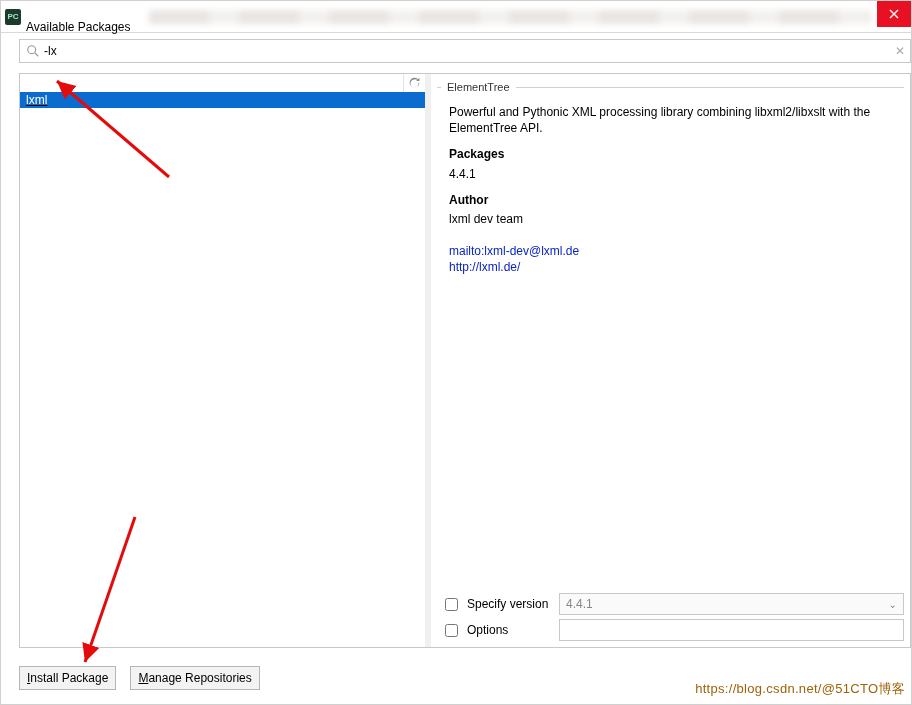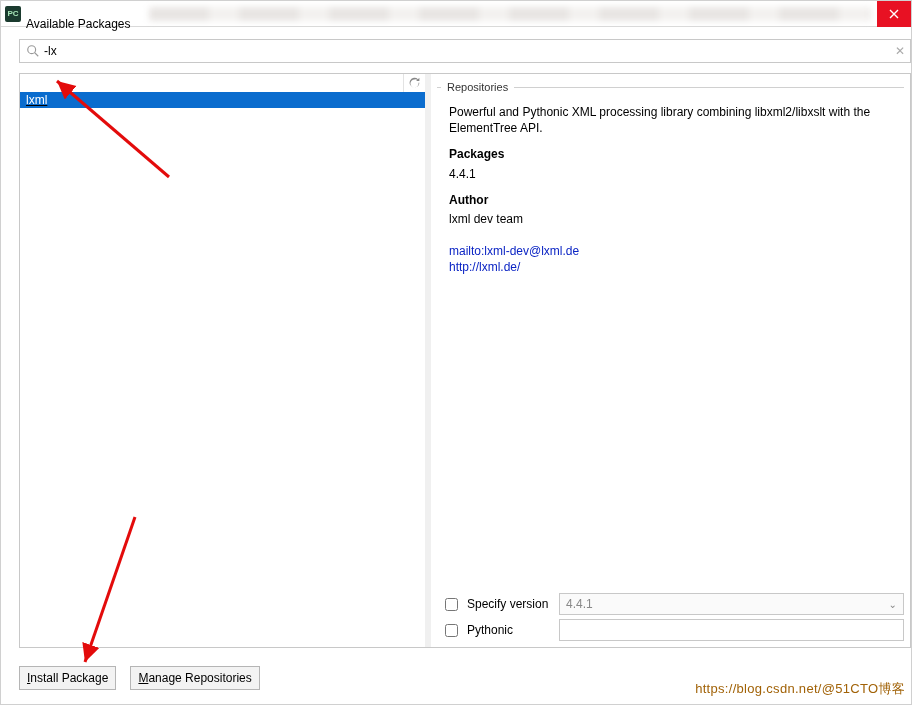--- a/index.html
+++ b/index.html
@@ -1,20 +1,20 @@
 <!DOCTYPE html>
 <html><head>
 <meta charset="utf-8">
 <style>
   * { box-sizing: border-box; }
   html, body { margin: 0; padding: 0; height: 100%; font-family: "Segoe UI", Tahoma, sans-serif; font-size: 12px; color: #000; background: #fff; }
   .window { width: 912px; height: 705px; position: relative; overflow: hidden; border: 1px solid #d0d0d0; background: #fff; }
 
   
-  .titlebar { height: 26px; background: #fff; display: flex; align-items: center; border-bottom: 1px solid #d9d9d9; position: relative; }
+  .titlebar { height: 32px; background: #fff; display: flex; align-items: center; border-bottom: 1px solid #d9d9d9; position: relative; }
   .titlebar .app-icon { width: 16px; height: 16px; margin: 0 5px 0 4px; background: #1b3b2f; border-radius: 2px; display: flex; align-items: center; justify-content: center; color: #a8e6b8; font-size: 8px; font-weight: bold; }
   .titlebar .title { font-size: 12px; margin-top: 20px; }
   .titlebar .blur { margin-left: 18px; flex: 1; height: 14px; background: repeating-linear-gradient(90deg,#e8e5e3 0 60px,#f3f1ef 60px 90px); filter: blur(3px); border-radius: 2px; margin-right: 40px; }
   .close-btn { position: absolute; right: 0; top: 0; width: 34px; height: 26px; background: #e81123; color: #fff; display: flex; align-items: center; justify-content: center; font-size: 13px; cursor: pointer; }
 
   .inner { position: absolute; left: 4px; right: 0; top: 26px; bottom: 0; }
 
   
   .search-row { position: absolute; left: 14px; right: 0; top: 12px; height: 24px; border: 1px solid #c8c8c8; background: #fff; display: flex; align-items: center; }
   .search-row svg.search { width: 14px; height: 14px; margin: 0 4px 0 6px; opacity: .6; }
@@ -101,21 +101,21 @@
             <svg viewBox="0 0 16 16">
                 <path d="M8 3a5 5 0 1 0 4.9 4H14a6 6 0 1 1-1.76-4.24L14 1v4h-4l1.5-1.5A5 5 0 0 0 8 3z" fill="#555"></path>
               </svg>
           </div>
         </div>
       </div>
 
       <div class="splitter"></div>
 
       <div class="right">
-        <div class="fieldset-label"><span>Repositories</span></div>
+        <div class="fieldset-label"><span>ElementTree</span></div>
         <div class="desc-body">
           <div class="para">Powerful and Pythonic XML processing library combining libxml2/libxslt with the ElementTree API.</div>
           <div class="lbl">Packages</div>
           <div class="val">4.4.1</div>
           <div class="lbl">Author</div>
           <div class="val">lxml dev team</div>
           <div style="height:6px"></div>
           <a href="#">mailto:lxml-dev@lxml.de</a>
           <a href="#">http://lxml.de/</a>
         </div>
@@ -126,21 +126,21 @@
               <span>Specify version</span>
             </label>
             <div class="ver-combo">
               <span>4.4.1</span>
               <span class="chev">⌄</span>
             </div>
           </div>
           <div class="opt-row">
             <label>
               <input type="checkbox" style="">
-              <span>Pythonic</span>
+              <span>Options</span>
             </label>
             <input class="opt-input" type="text" value="" style="">
           </div>
         </div>
       </div>
     </div>
 
     <div class="btns">
       <button class="btn">
         <span><span class="ul">I</span>nstall Package</span>

